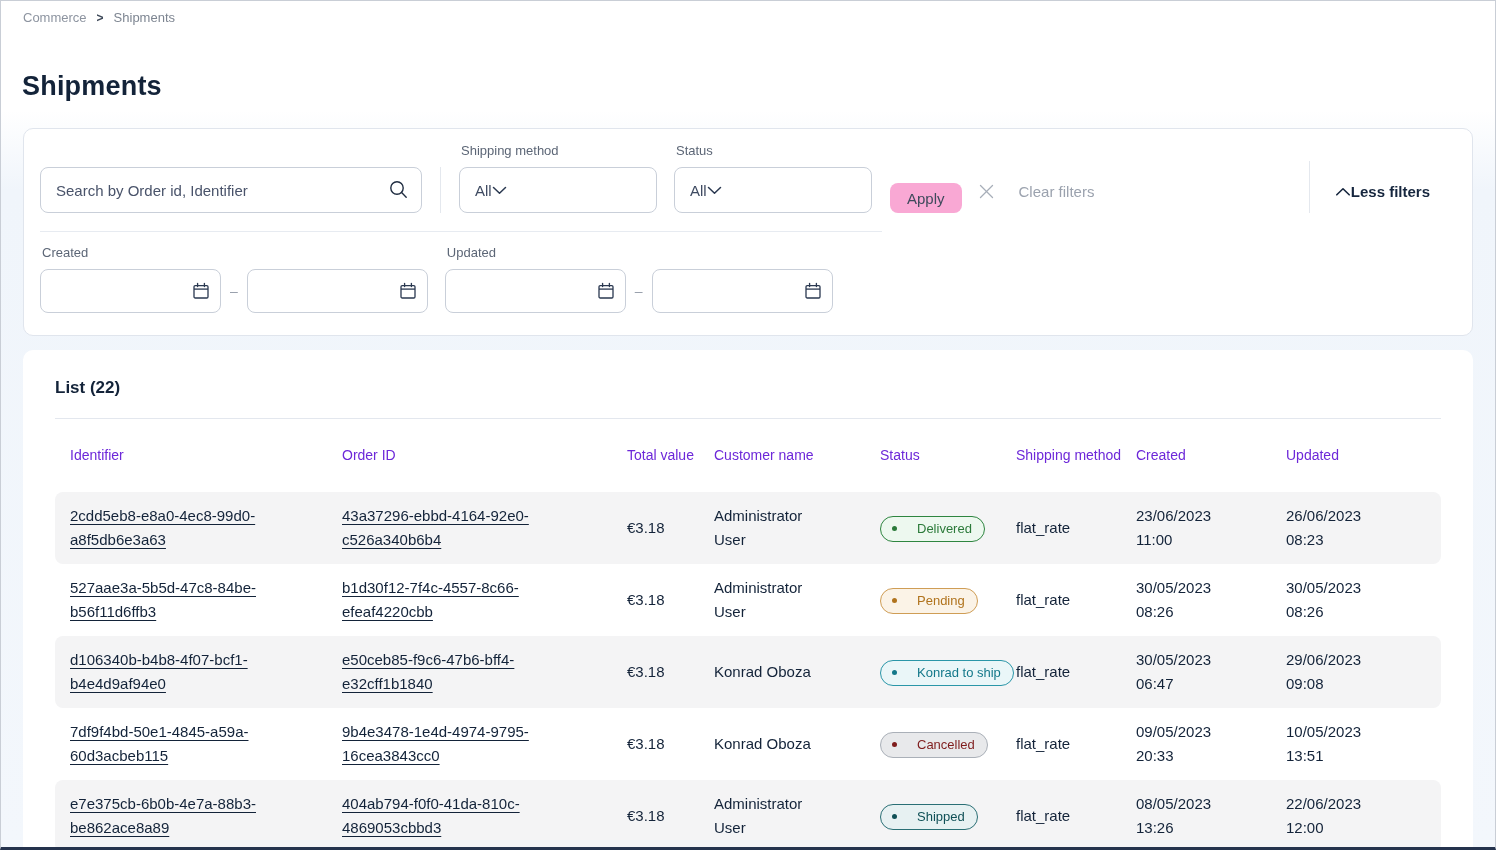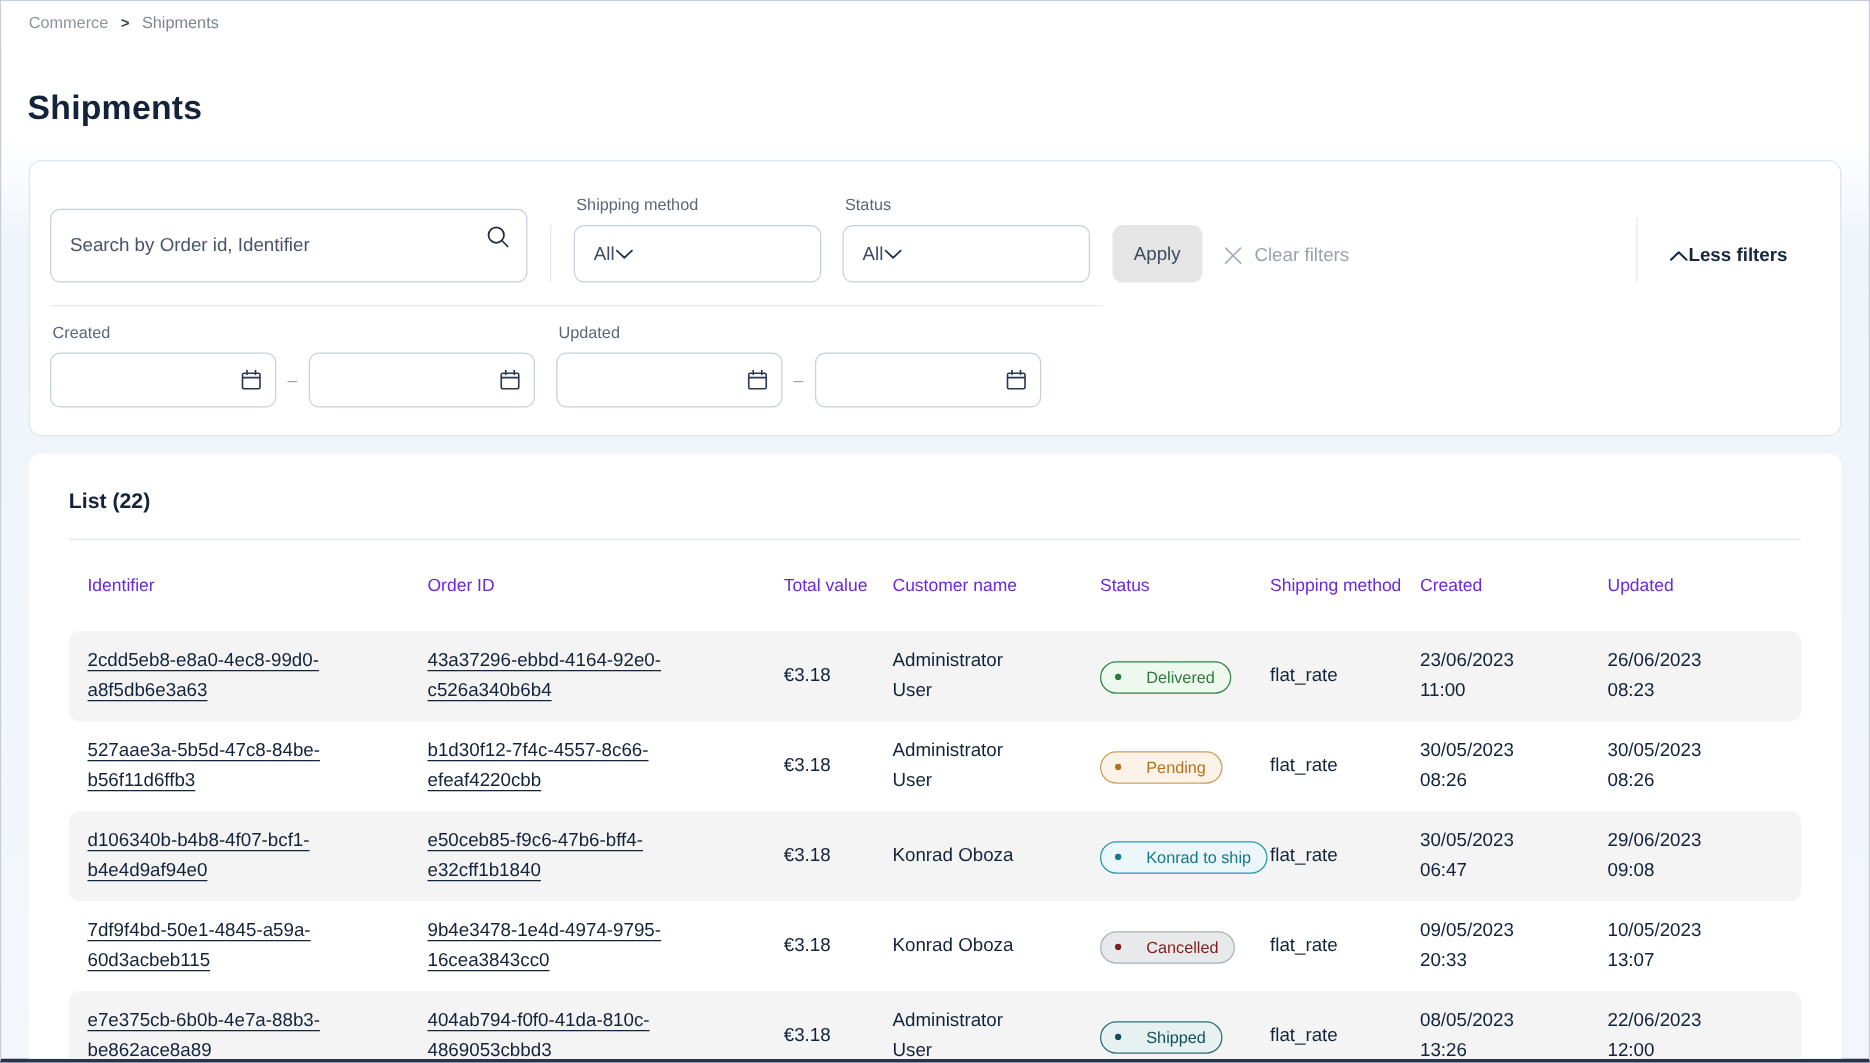--- a/index.html
+++ b/index.html
@@ -21,40 +21,40 @@
   .page-title { font-size:27px; font-weight:700; color:#132339; margin:38px 0 26px 21px; letter-spacing:.2px; }
   
   .filter-panel {
     margin:0 22px; background:#fff; border:1px solid #e0e5ed; border-radius:10px;
   }
   .frow1 { display:flex; align-items:flex-end; padding:14px 16px 18px; }
   .fgroup { display:flex; flex-direction:column; }
   .flabel { font-size:13px; color:#5c6676; margin:0 0 8px 2px; height:16px; }
   .search-wrap { position:relative; width:382px; }
   .search-input {
-    width:100%; height:59px; border:1px solid #c9cfd9; border-radius:8px;
+    width:100%; height:46px; border:1px solid #c9cfd9; border-radius:8px;
     padding:0 42px 0 15px; font-size:15px; color:#132339; outline:none; background:#fff;
     font-family:"Liberation Sans",sans-serif;
   }
   .search-input::placeholder { color:#49536a; opacity:1; }
   .search-icon { position:absolute; right:13px; top:12px; }
   .vdiv { width:1px; background:#e4e8ee; height:46px; margin:0 18px; }
   .vdiv.tall { height:52px; margin:0 0 0 auto; }
   .selectbox {
     width:198px; height:46px; border:1px solid #c9cfd9; border-radius:8px; background:#fff;
     display:flex; align-items:center; justify-content:flex-start; padding:0 14px 0 15px;
     font-size:15px; color:#3e4a61; cursor:pointer;
   }
   .sel-gap { width:17px; }
   .apply-btn {
-    margin-left:18px; height:46px; padding:0 17px; background:#e5e5e5; color:#3f4a5c;
+    margin-left:18px; height:30px; padding:0 17px; background:#f9a8d4; color:#3f4a5c;
     border:none; border-radius:8px; font-size:15px; font-family:"Liberation Sans",sans-serif; cursor:pointer;
   }
   .clear-btn {
-    display:flex; align-items:center; gap:9px; margin:0 0 13px 16px; align-self:flex-end;
+    display:flex; align-items:center; gap:24px; margin:0 0 13px 16px; align-self:flex-end;
     background:none; border:none; cursor:pointer; font-size:15px; color:#9ba2ae;
     font-family:"Liberation Sans",sans-serif;
   }
   .less-btn {
     display:flex; align-items:center; gap:0; margin:0 26px 13px 25px; align-self:flex-end;
     background:none; border:none; cursor:pointer; font-size:15px; font-weight:700; color:#16263e;
     font-family:"Liberation Sans",sans-serif;
   }
   .hdiv { height:1px; background:#e7ebf1; margin:0 590px 0 16px; }
   .frow2 { display:flex; align-items:flex-end; padding:13px 16px 22px; }
@@ -323,21 +323,21 @@
         </div>
       <div class="cell"><span class="badge" style="color: #7f1d1d; border-color: rgb(170, 176, 184); background: rgb(232, 233, 235);">
             <span class="dot"></span>
             <span>Cancelled</span>
           </span></div>
       <div class="cell">flat_rate</div>
       <div class="cell">
           <div class="dt">09/05/2023 20:33</div>
         </div>
       <div class="cell">
-          <div class="dt">10/05/2023 13:07</div>
+          <div class="dt">10/05/2023 13:51</div>
         </div>
     </div>
 
     <div class="grid-row data-row">
       <div class="cell first"><a class="id-link">e7e375cb-6b0b-4e7a-88b3-be862ace8a89</a></div>
       <div class="cell"><a class="id-link">404ab794-f0f0-41da-810c-4869053cbbd3</a></div>
       <div class="cell">€3.18</div>
       <div class="cell">
           <div class="customer">Administrator User</div>
         </div>

